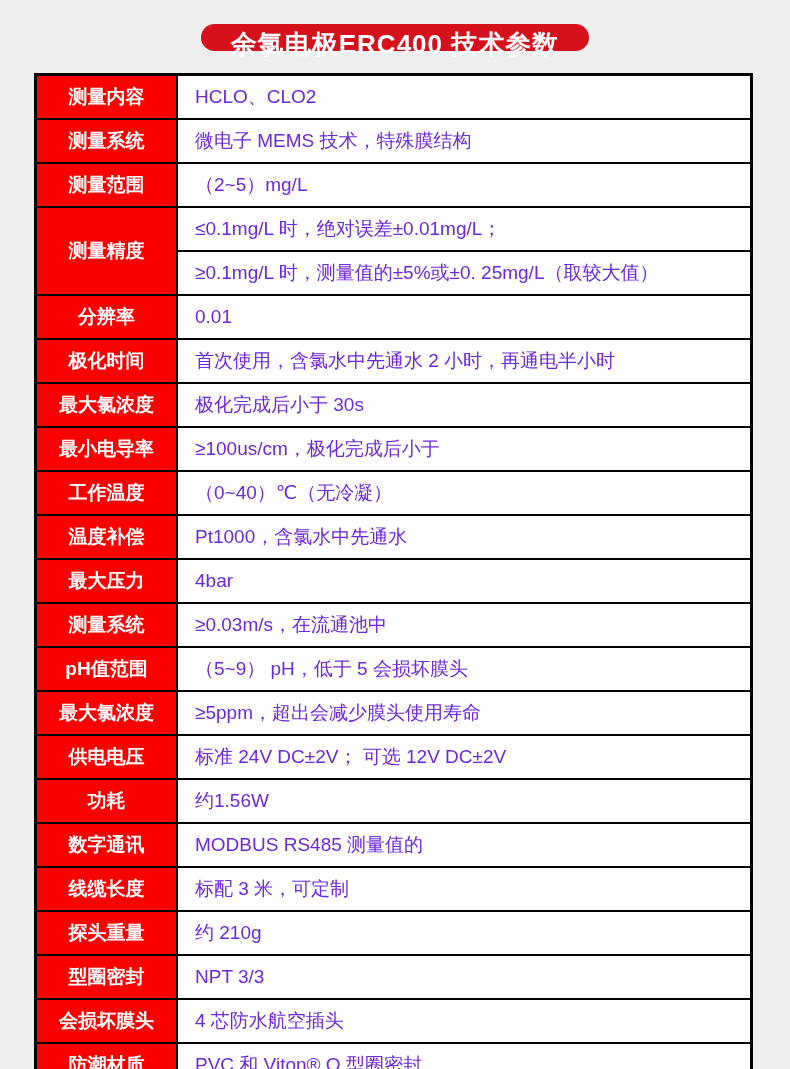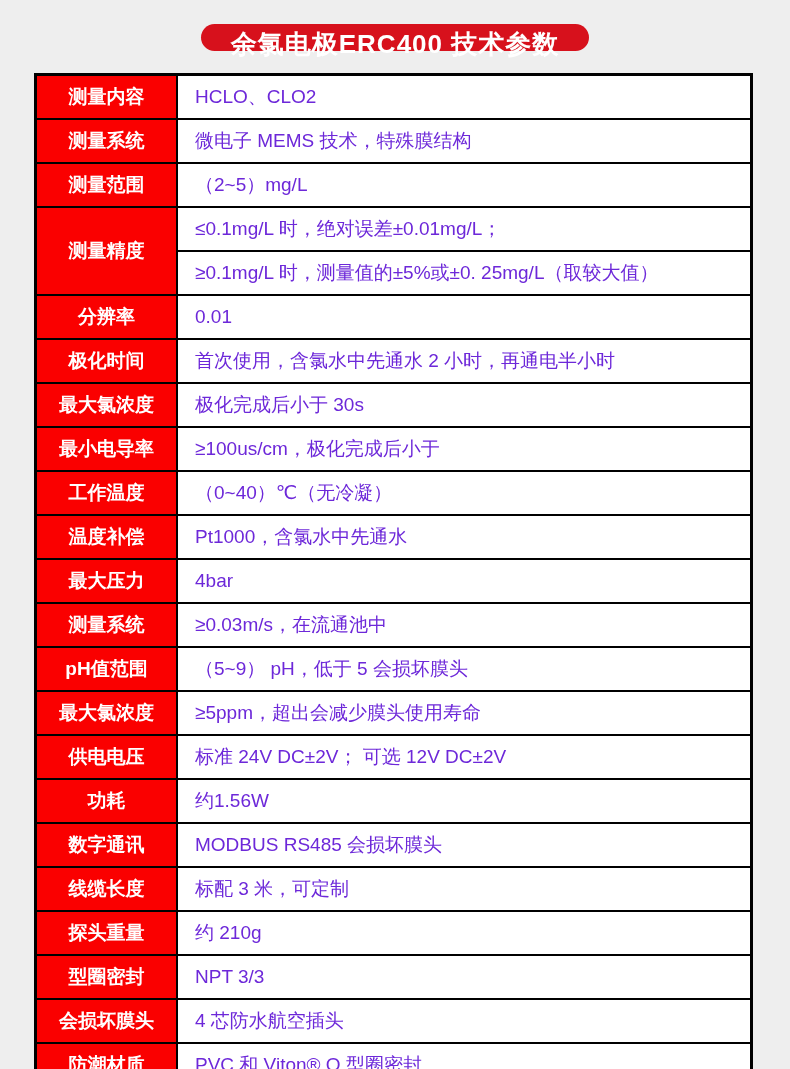--- a/index.html
+++ b/index.html
@@ -125,21 +125,21 @@
       <tr>
         <td class="label-cell">供电电压</td>
         <td class="value-cell">标准 24V DC±2V； 可选 12V DC±2V</td>
       </tr>
       <tr>
         <td class="label-cell">功耗</td>
         <td class="value-cell">约1.56W</td>
       </tr>
       <tr>
         <td class="label-cell">数字通讯</td>
-        <td class="value-cell">MODBUS RS485 会损坏膜头</td>
+        <td class="value-cell">MODBUS RS485 测量值的</td>
       </tr>
       <tr>
         <td class="label-cell">线缆长度</td>
         <td class="value-cell">标配 3 米，可定制</td>
       </tr>
       <tr>
         <td class="label-cell">探头重量</td>
         <td class="value-cell">约 210g</td>
       </tr>
       <tr>

